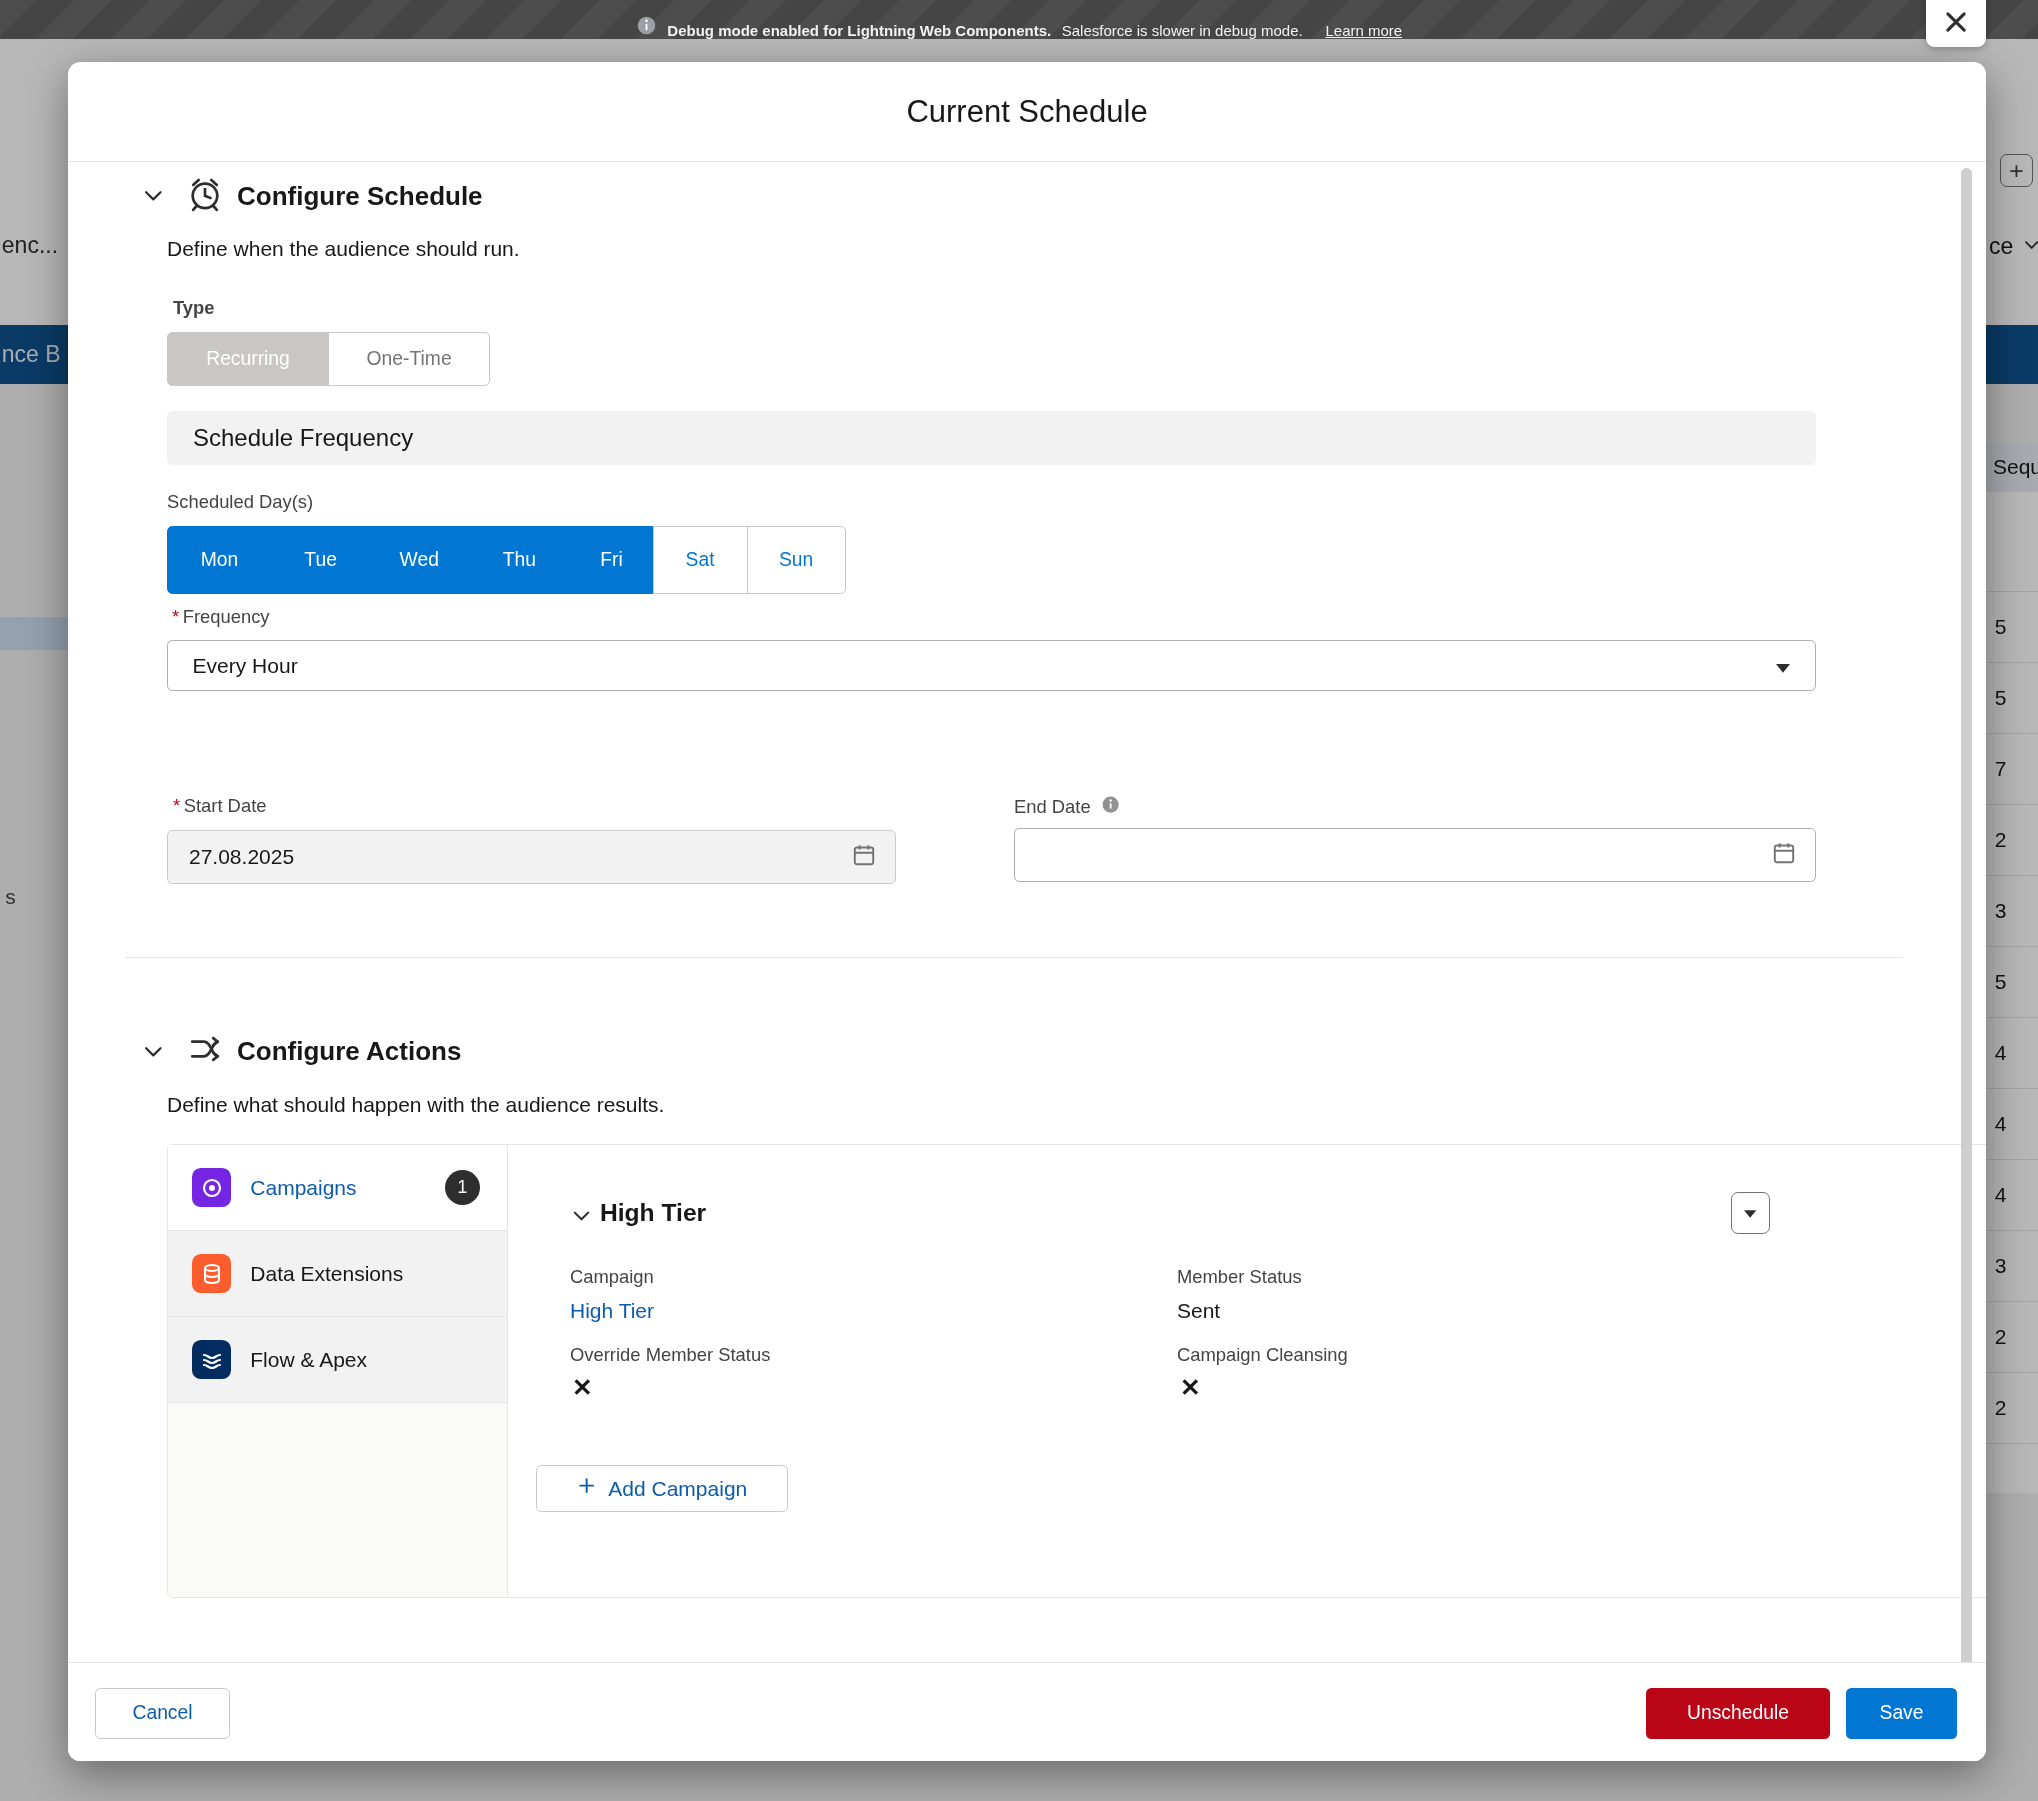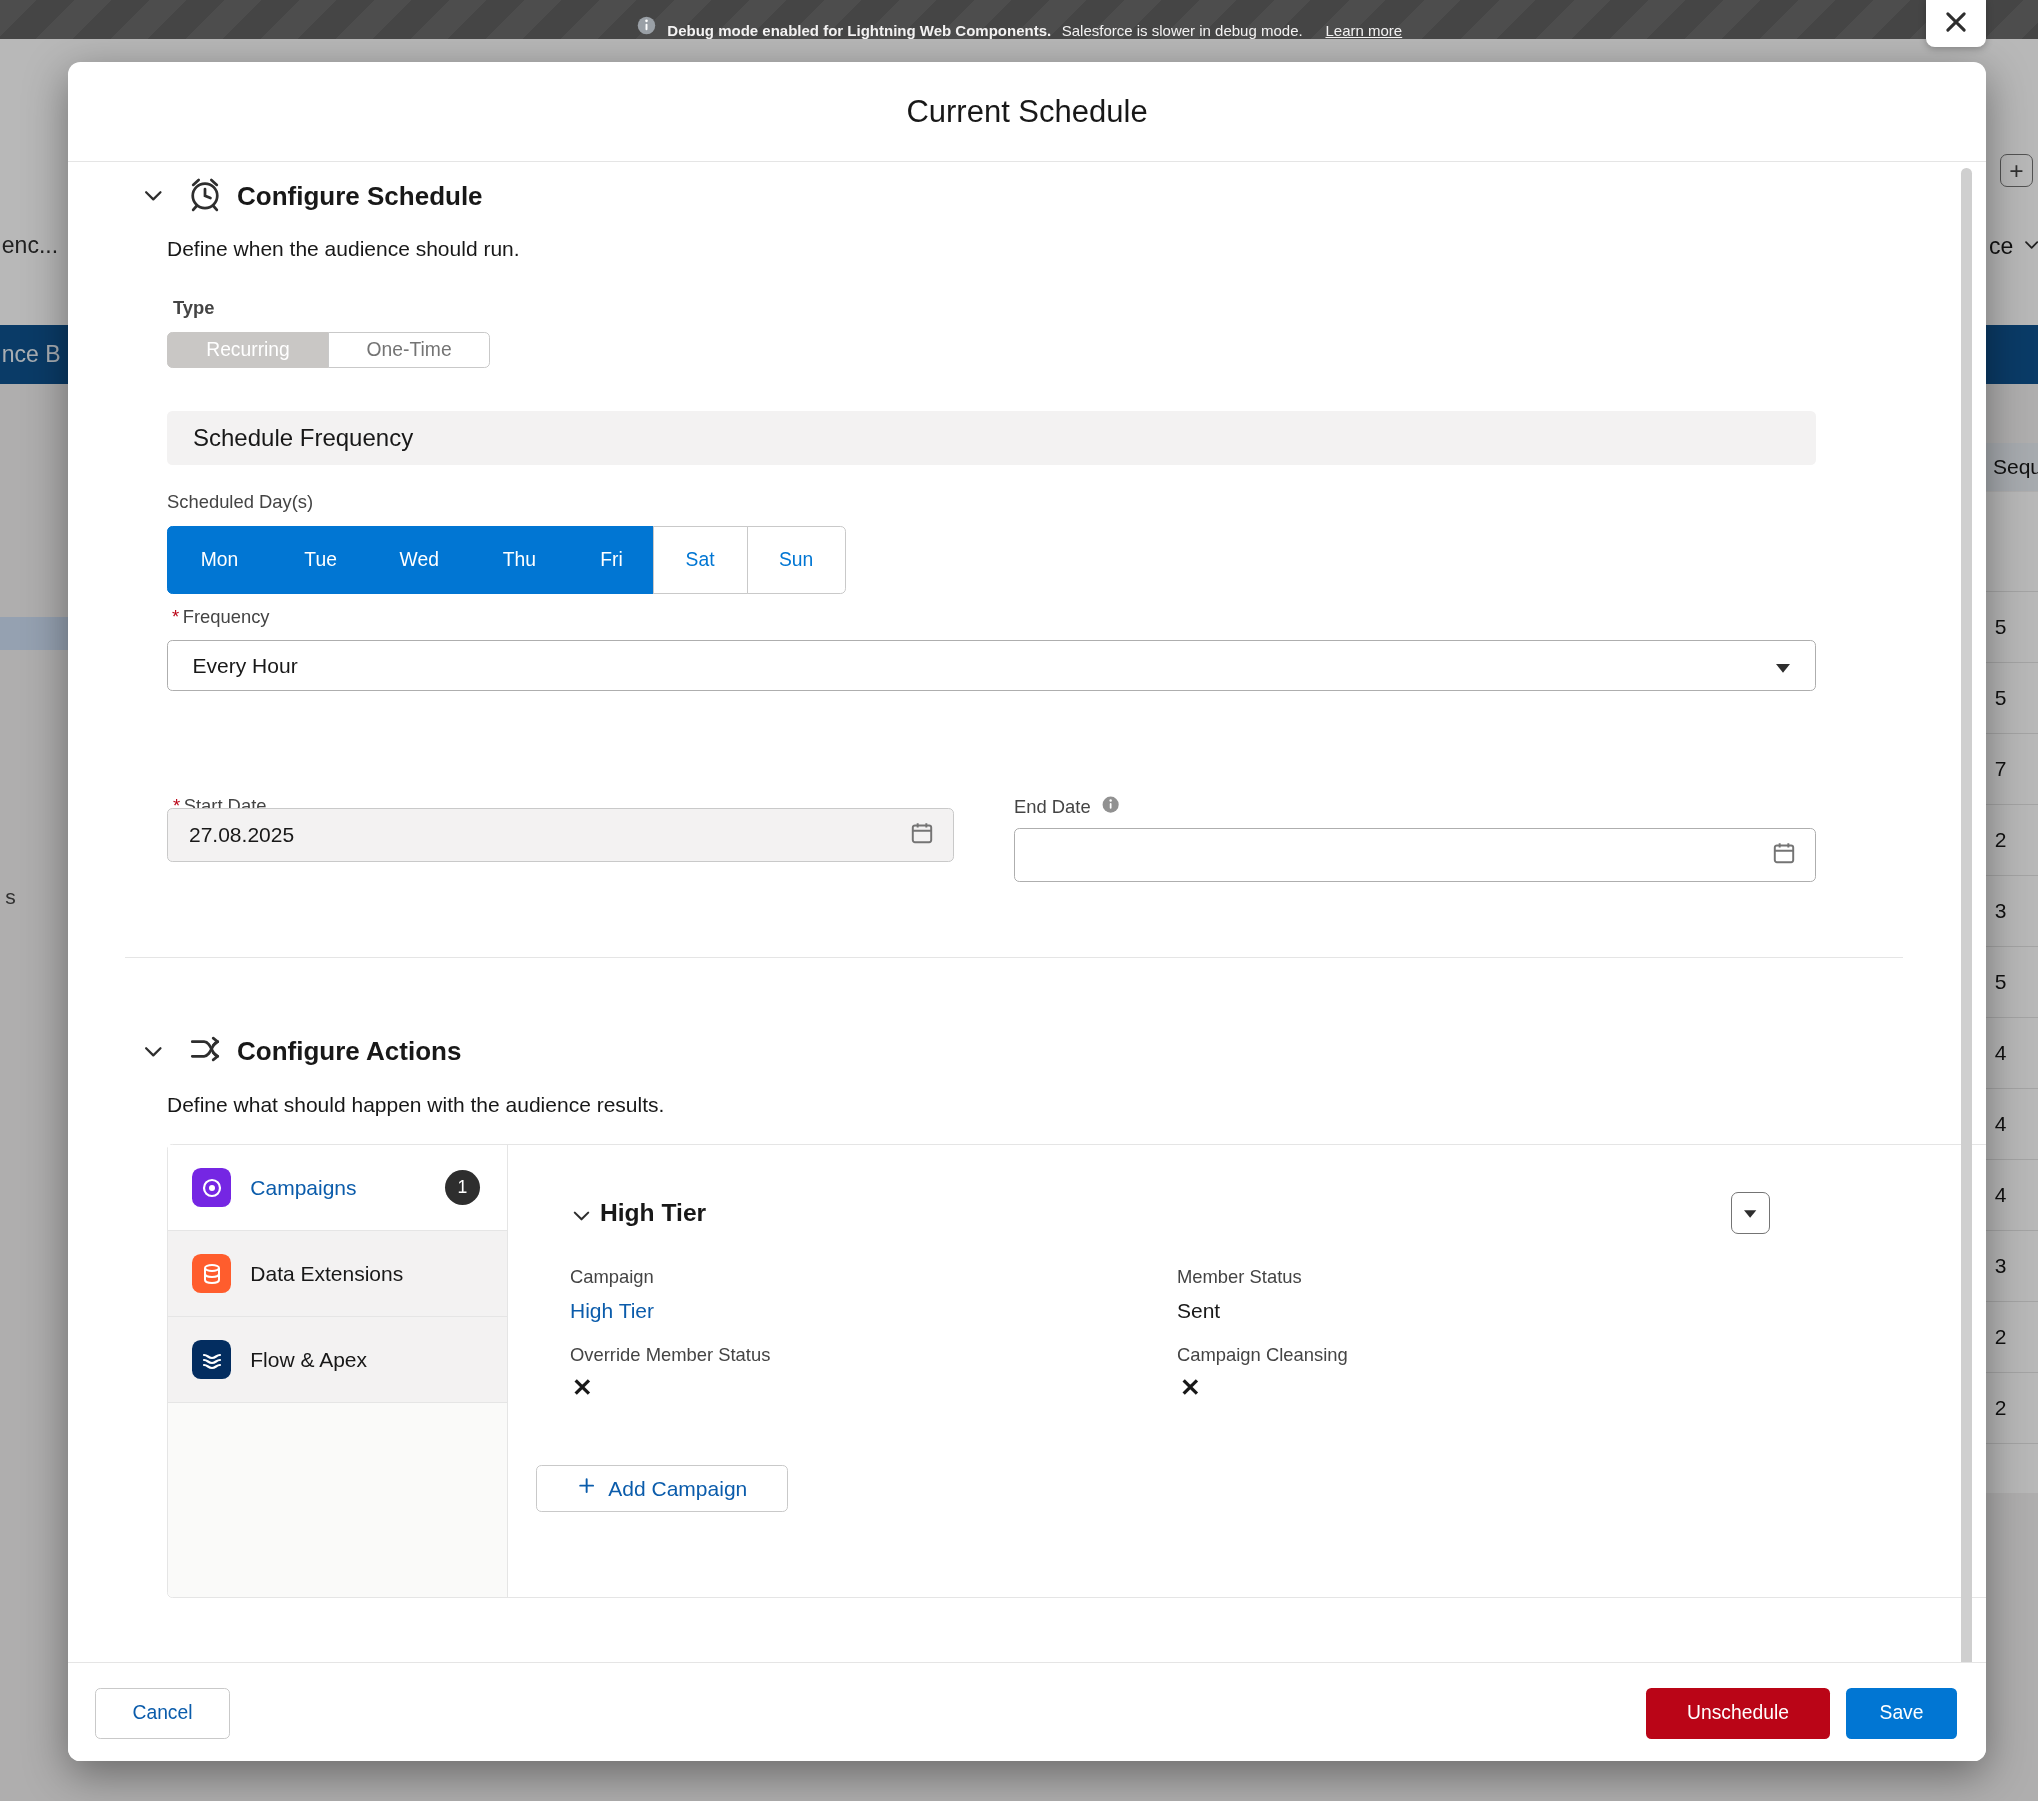--- a/index.html
+++ b/index.html
@@ -39,21 +39,21 @@
   .abs { position:absolute; }
   .lbl { font-size:18.4px; color:#444; }
   .req { color:#ba0517; margin-right:3.5px; }
   .h2 { font-size:26px; font-weight:bold; color:#181818; }
   .sub { font-size:21px; color:#181818; }
 
   .section-bar { left:99px; width:1649px; height:54px; background:#f3f2f2; border-radius:5.3px; display:flex; align-items:center; padding-left:26px; font-size:24px; color:#181818; }
 
   
   .type-group { left:99px; top:169px; height:54px; display:flex; }
-  .seg { height:36px; display:flex; align-items:center; justify-content:center; font-size:19.3px; border:0.9px solid #c9c9c9; background:#fff; cursor:pointer; }
+  .seg { height:54px; display:flex; align-items:center; justify-content:center; font-size:19.3px; border:0.9px solid #c9c9c9; background:#fff; cursor:pointer; }
   .seg.first { border-radius:5.3px 0 0 5.3px; }
   .seg.last { border-radius:0 5.3px 5.3px 0; margin-left:-0.9px; }
   .seg.sel-gray { background:#c9c7c5; color:#fff; border-color:#c9c7c5; }
   .seg.unsel { color:#747474; }
 
   
   .days { left:99px; top:363px; height:51px; display:flex; }
   .day { height:68px; display:flex; align-items:center; justify-content:center; font-size:19.3px; border:0.9px solid #c9c9c9; margin-left:-0.9px; background:#fff; color:#0176d3; cursor:pointer; }
   .day.on { background:#0176d3; border-color:#0176d3; color:#fff; z-index:1; }
   .day.first { border-radius:5.3px 0 0 5.3px; margin-left:0; }
@@ -207,21 +207,21 @@
       </div>
       <div class="abs lbl" style="left:946px; top:632px; display:flex; align-items:center; gap:10.5px;">
         <span>End Date</span>
         <span><svg width="19.3" height="19.3" viewBox="0 0 24 24">
               <circle cx="12" cy="12" r="10" fill="#919191"></circle>
               <rect x="10.9" y="10" width="2.2" height="7" rx="1.1" fill="#fff"></rect>
               <circle cx="12" cy="6.8" r="1.5" fill="#fff"></circle>
             </svg></span>
       </div>
 
-      <div class="abs input ro" style="left:99px; top:645px; width:787px;">
+      <div class="abs input ro" style="left:99px; top:667px; width:729px;">
         <span>27.08.2025</span>
         <span><svg width="26" height="26" viewBox="0 0 24 24" fill="none" stroke="#747474" stroke-width="1.8">
               <rect x="3.5" y="5" width="17" height="15.5" rx="2"></rect>
               <path d="M3.5 10h17M8 3v4M16 3v4"></path>
             </svg></span>
       </div>
       <div class="abs input" style="left:946px; top:665px; width:802px; border-color:#aeaeae;">
         <span></span>
         <span><svg width="26" height="26" viewBox="0 0 24 24" fill="none" stroke="#747474" stroke-width="1.8">
               <rect x="3.5" y="5" width="17" height="15.5" rx="2"></rect>

